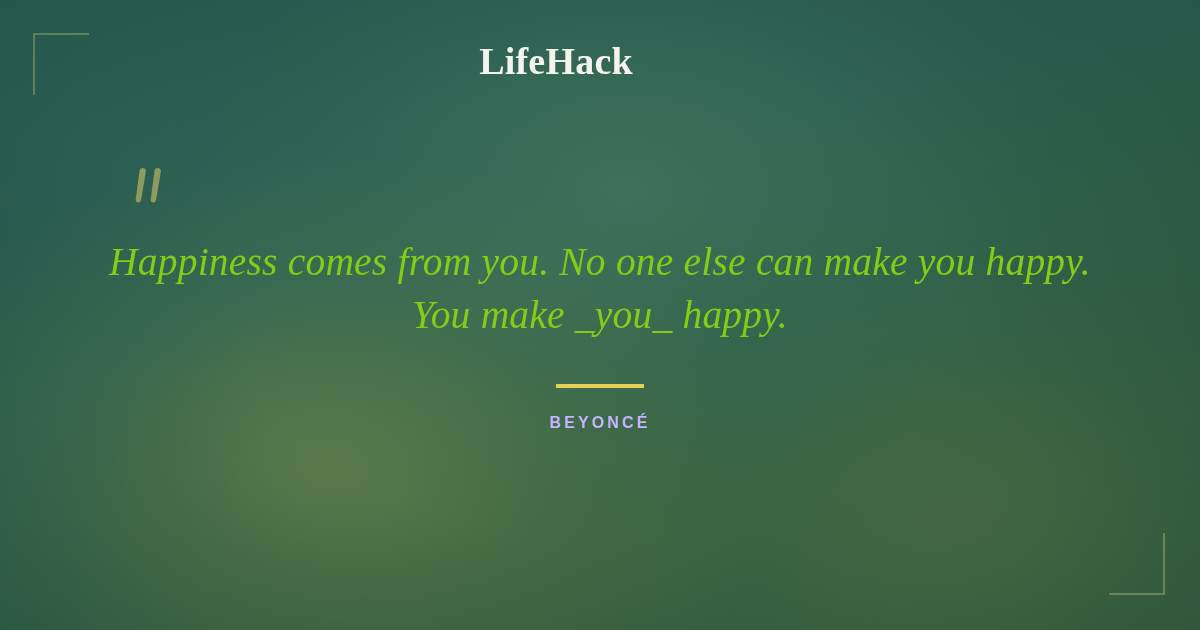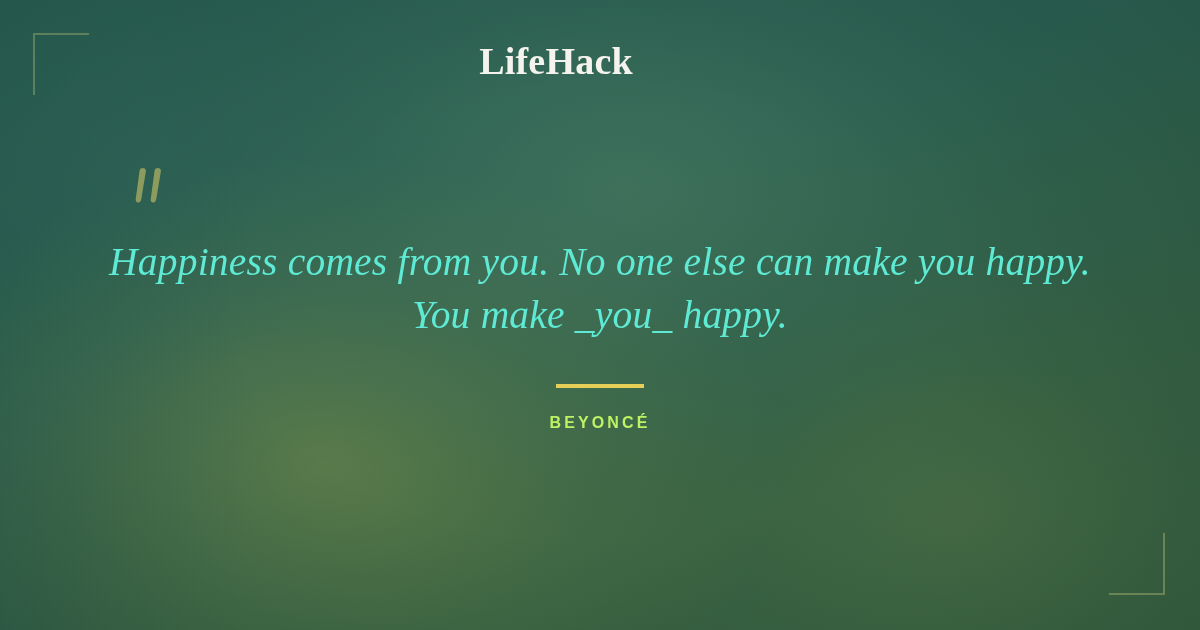--- a/index.html
+++ b/index.html
@@ -80,41 +80,41 @@
 
   
   #quote-text {
     position:absolute;
     top:236px; left:60px; width:1080px;
     text-align:center;
     font-family:"Liberation Serif", "DejaVu Serif", serif;
     font-style:italic;
     font-size:39.5px;
     line-height:53px;
-    color:#5eead4;
+    color:#84cc16;
     letter-spacing:0.2px;
     white-space:pre-line;
   }
 
   
   #divider {
     position:absolute; top:384px; left:556px;
     width:88px; height:4px;
     background:#e6cf56;
   }
 
   
   #attribution {
     position:absolute; top:414px; left:0; width:1200px;
     text-align:center;
     font-family:"Liberation Sans", sans-serif;
     font-size:16px;
     font-weight:700;
     letter-spacing:3.1px;
-    color:#bef264;
+    color:#c4b5fd;
   }
 </style>
 </head>
 <body>
 
 <div id="card">
 
   <div class="bg-layer" id="bg-base"></div>
   <div class="bg-layer" id="bg-glow-a"></div>
   <div class="bg-layer" id="bg-glow-b"></div>

